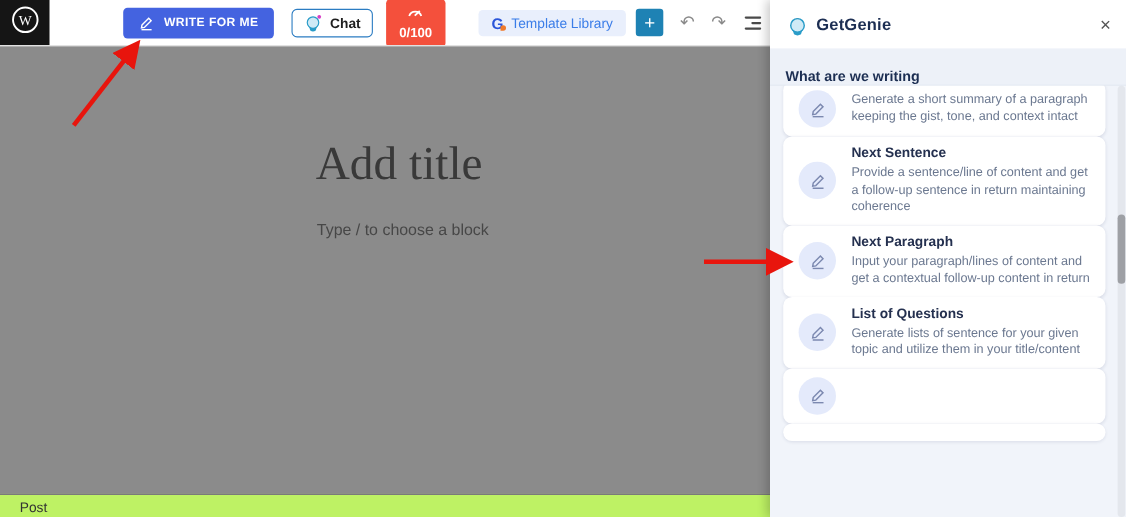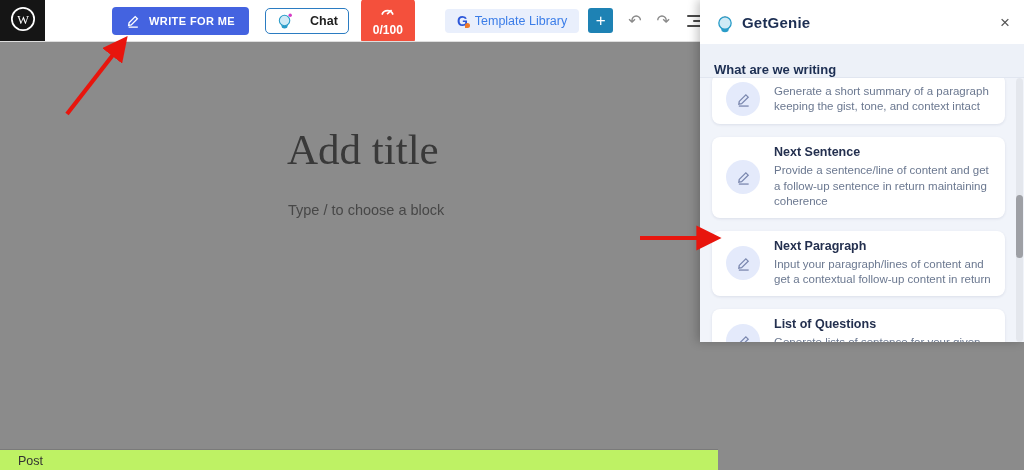--- a/index.html
+++ b/index.html
@@ -7,21 +7,21 @@
        font-family:"Liberation Sans",sans-serif;background:#8b8b8b;}
   
   .topbar{position:absolute;left:0;top:0;width:700px;height:41px;background:#ffffff;
           border-bottom:1px solid #dedede;display:flex;align-items:center;z-index:5;overflow:hidden;}
   .wp-box{width:45px;height:41px;background:#151515;display:flex;align-items:center;
           justify-content:center;flex:none;cursor:pointer;}
   .btn{display:flex;align-items:center;border-radius:4px;cursor:pointer;white-space:nowrap;flex:none;}
   .btn-write{margin-left:67px;background:var(--accent-blue,#4463e0);color:#fff;font-size:11px;
              font-weight:700;letter-spacing:.4px;padding:7px 14px;gap:9px;}
   .btn-chat{margin-left:16px;background:#fff;border:1.5px solid #2b7cc2;border-radius:5px;
-            padding:3px 10px;gap:16px;font-weight:700;font-size:12.5px;color:#1e1e1e;}
+            padding:3px 10px;gap:6px;font-weight:700;font-size:12.5px;color:#1e1e1e;}
   .btn-credits{margin-left:12px;background:var(--credits-red,#f4503c);color:#fff;
                padding:6px 12px;font-weight:700;font-size:12px;gap:7px;flex-direction:column;}
   .btn-library{margin-left:30px;background:#e9effc;color:var(--library-blue,#3b7de8);
                padding:5px 12px;font-size:12.5px;gap:7px;}
   .g-glyph{font-weight:800;font-size:14px;color:#2b56d9;position:relative;line-height:1;}
   .g-glyph::after{content:"";position:absolute;right:-2px;bottom:0;width:5px;height:5px;
                   border-radius:50% 50% 50% 0;background:#f07a2a;}
   .btn-plus{margin-left:9px;width:25px;height:25px;background:var(--inserter-blue,#1e82b4);
             color:#fff;border-radius:3px;font-size:17px;justify-content:center;line-height:1;}
   .icon-btn{margin-left:15px;color:#8a8a8a;font-size:16px;cursor:pointer;flex:none;line-height:1;}
@@ -32,32 +32,32 @@
   .overview-icon i:nth-child(3){width:15px;}
   
   .canvas{position:absolute;left:0;top:41px;width:700px;height:408px;background:#8b8b8b;}
   .post-title{position:absolute;left:287px;top:84px;font-family:"Liberation Serif",serif;
               font-size:43px;color:#393939;cursor:text;}
   .block-ph{position:absolute;left:288px;top:161px;font-size:14.5px;color:#474747;cursor:text;}
   .footer{position:absolute;left:0;top:449px;width:700px;height:21px;background:#bef264;
           border-top:1px solid #7a7a7a;display:flex;align-items:center;padding-left:18px;
           font-size:12.5px;color:#333;}
   
-  .panel{position:absolute;left:700px;top:0;width:324px;height:342px;background:#fff;
+  .panel{position:absolute;left:700px;top:0;width:324px;height:470px;background:#fff;
          box-shadow:-3px 0 9px rgba(0,0,0,.22);z-index:10;}
   .panel-header{height:44px;display:flex;align-items:center;padding:0 14px;}
   .brand{display:flex;align-items:center;gap:6px;}
   .brand-name{font-size:15px;font-weight:800;color:var(--navy,#1c2e52);letter-spacing:.2px;}
   .close-x{margin-left:auto;color:#555;font-size:17px;cursor:pointer;line-height:1;}
   .panel-sub{height:33px;background:#edf1f8;border-bottom:1px solid #e1e6f0;display:flex;
              align-items:flex-end;padding:0 14px;font-size:13px;font-weight:700;color:var(--navy,#1c2e52);}
   .panel-list{position:absolute;top:78px;left:0;right:0;bottom:0;background:var(--panel-bg,#f1f4fa);
               overflow:hidden;padding:0 19px 16px 12px;}
   .tpl-card{background:#fff;border-radius:8px;box-shadow:0 1px 3px rgba(30,40,90,.10);
-            padding:8px 12px 8px 14px;display:flex;gap:14px;align-items:center;margin-top:13px;
+            padding:8px 12px 8px 14px;display:flex;gap:14px;align-items:center;
             cursor:pointer;}
   .tpl-card.clipped{margin-top:-4px;}
   .tpl-icon{width:34px;height:34px;border-radius:50%;background:var(--card-icon-bg,#e4eafb);
             flex:none;display:flex;align-items:center;justify-content:center;color:#7c89b0;}
   .tpl-title{font-size:12.5px;font-weight:700;color:#24304f;line-height:15px;margin-bottom:3px;}
   .tpl-desc{font-size:11.5px;line-height:15.5px;color:#6b7890;}
   
   .scrollbar{position:absolute;right:1px;top:78px;bottom:0;width:7px;background:rgba(0,0,0,.05);
              border-radius:4px;z-index:12;}
   .scroll-thumb{position:absolute;top:117px;height:63px;width:7px;background:#9ea0a5;

